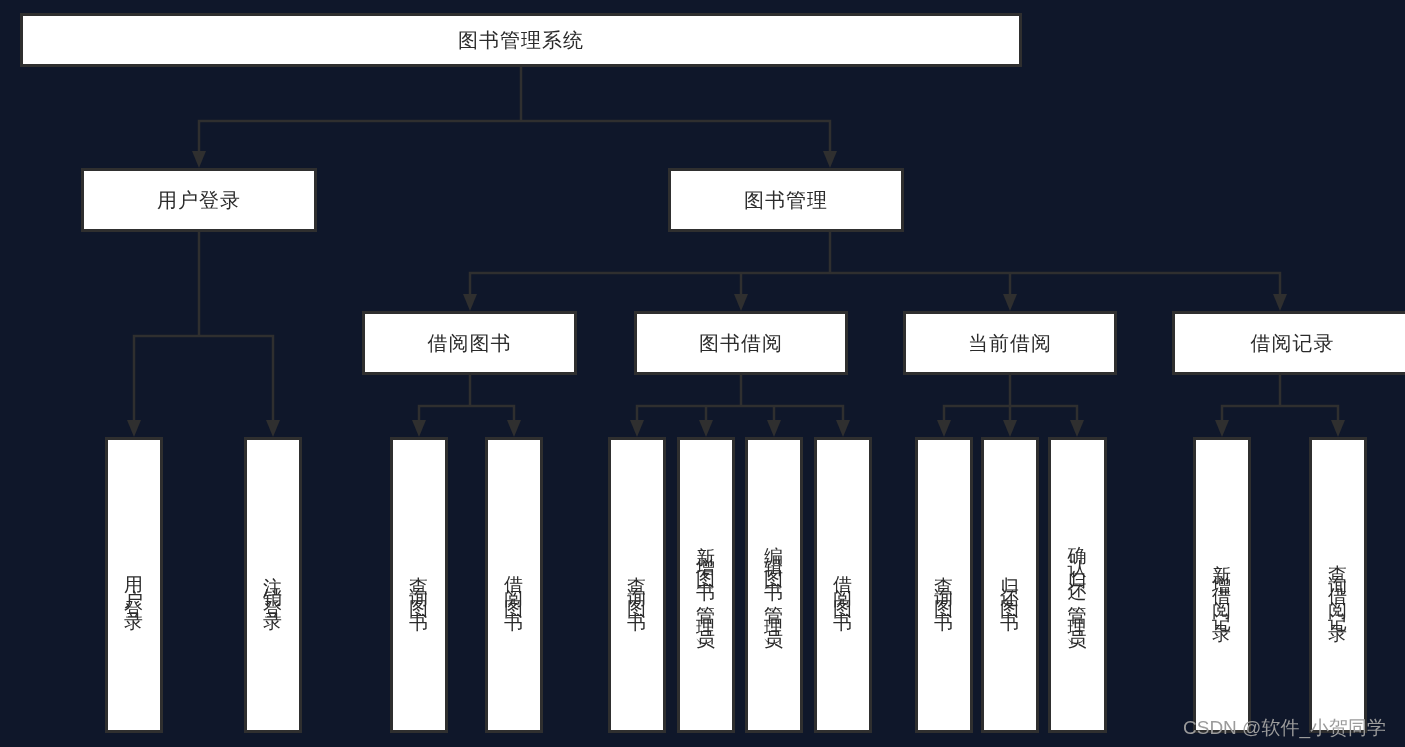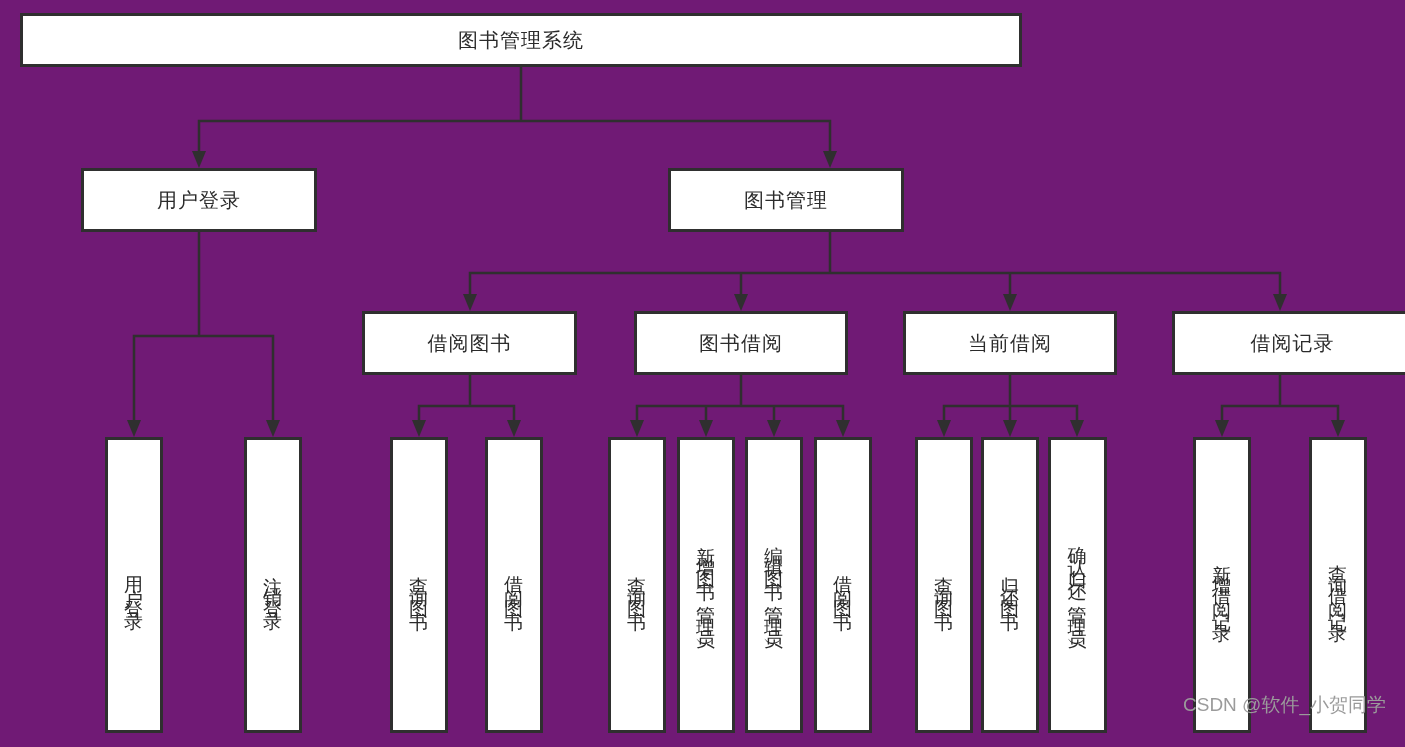--- a/index.html
+++ b/index.html
@@ -1,19 +1,19 @@
 <!DOCTYPE html>
 <html><head>
 <meta charset="utf-8">
 <style>
   html,body{margin:0;padding:0;background:#ffffff;}
   .stage{
     position:relative;
     width:1405px;height:747px;
-    background:#701a75;
+    background:#0f172a;
     font-family:"Liberation Sans","DejaVu Sans",sans-serif;
     overflow:hidden;
   }
   .connectors{position:absolute;left:0;top:0;z-index:1;}
   .box{
     position:absolute;
     box-sizing:border-box;
     background:#ffffff;
     border:3px solid #2f2f2f;
     display:flex;
@@ -29,21 +29,21 @@
   }
   .vbox span{
     writing-mode:vertical-rl;
     font-size:19px;
     letter-spacing:12px;
     line-height:1;
   }
   .watermark{
     position:absolute;
     left:1183px;
-    top:692px;
+    top:715px;
     z-index:3;
     font-size:19px;
     color:#9b9b9b;
     white-space:nowrap;
   }
 </style>
 </head>
 <body>
 
 <div class="stage">

